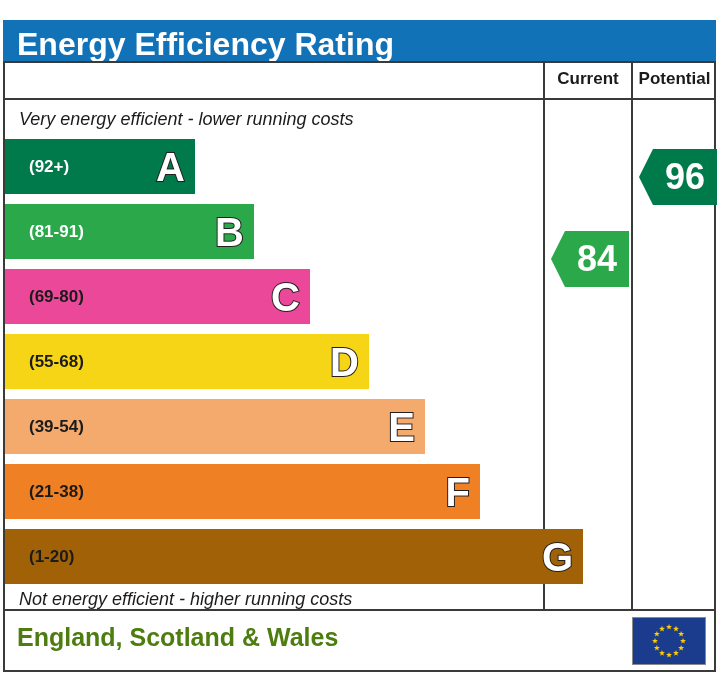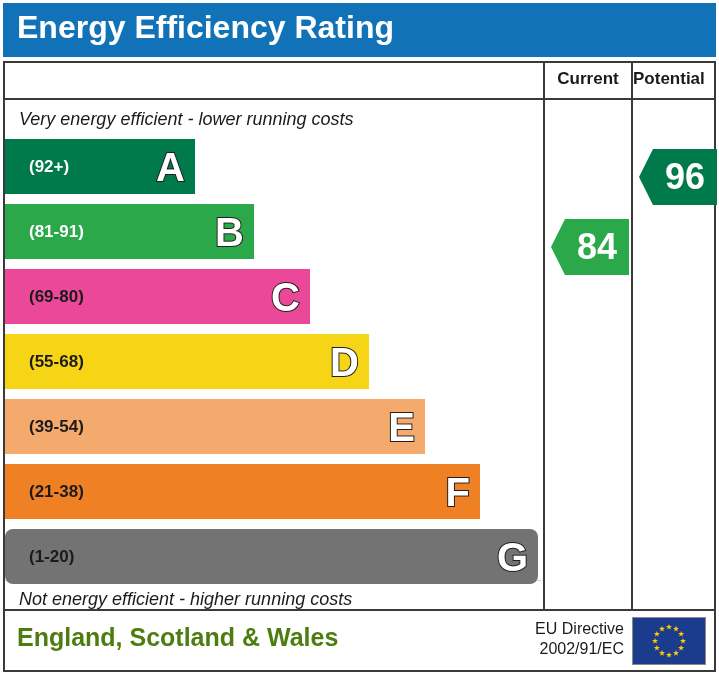--- a/index.html
+++ b/index.html
@@ -17,21 +17,21 @@
     position: relative;
     width: 719px;
     height: 675px;
     box-sizing: border-box;
   }
 
   
   .title-bar {
     position: absolute;
     left: 3px;
-    top: 3px;
+    top: 20px;
     width: 713px;
     height: 54px;
     background: #1272b8;
     box-sizing: border-box;
   }
   .title-text {
     position: absolute;
     left: 14px;
     top: 6px;
     font-size: 32px;
@@ -75,21 +75,21 @@
   .col-head {
     position: absolute;
     top: 6px;
     font-size: 17px;
     font-weight: bold;
     color: #1b1b1b;
     text-align: center;
     white-space: nowrap;
   }
   .col-head-current { left: 540px; width: 86px; }
-  .col-head-potential { left: 628px; width: 69px; }
+  .col-head-potential { left: 628px; width: 83px; }
 
   
   .caption {
     position: absolute;
     left: 14px;
     font-size: 18px;
     font-style: italic;
     color: #1b1b1b;
     white-space: nowrap;
   }
@@ -153,21 +153,21 @@
     font-weight: bold;
     display: flex;
     align-items: center;
     justify-content: center;
     padding-left: 14px;
     box-sizing: border-box;
     clip-path: polygon(14px 0%, 100% 0%, 100% 100%, 14px 100%, 0% 50%);
   }
   .rating-current {
     left: 546px;
-    top: 156px;
+    top: 168px;
     width: 78px;
   }
   .rating-potential {
     left: 634px;
     top: 86px;
     width: 78px;
   }
 
   
   .footer {
@@ -252,42 +252,38 @@
           <span class="bar-letter">D</span>
         </div>
         <div class="bar" style="top: 336px; width: 420px; background: rgb(245, 170, 109);">
           <span class="bar-range dark-text">(39-54)</span>
           <span class="bar-letter">E</span>
         </div>
         <div class="bar" style="top: 401px; width: 475px; background: rgb(239, 128, 35); padding-left: 24px;">
           <span class="bar-range dark-text">(21-38)</span>
           <span class="bar-letter">F</span>
         </div>
-        <div class="bar" style="top: 466px; width: 533px; background: #737373; border-radius: 8px;">
+        <div class="bar" style="top: 466px; width: 578px; background: #a16207;">
           <span class="bar-range dark-text">(1-20)</span>
           <span class="bar-letter">G</span>
         </div>
       </div>
 
     <div class="rating rating-current" id="rating-current" style="background: rgb(43, 168, 74);">
       <span>84</span>
     </div>
 
     <div class="rating rating-potential" id="rating-potential" style="background: rgb(0, 121, 75);">
       <span>96</span>
     </div>
 
   </div>
 
   <div class="footer">
     <div class="footer-region">England, Scotland &amp; Wales</div>
-    <div class="footer-directive">
-      <div>EU Directive</div>
-      <div>2002/91/EC</div>
-    </div>
     <div class="eu-flag">
       <svg width="72" height="46" viewBox="0 0 72 46">
         <g id="eu-stars" fill="#ffcc00">
             <polygon points="36.00,5.90 36.77,7.95 38.95,8.04 37.24,9.40 37.82,11.51 36.00,10.30 34.18,11.51 34.76,9.40 33.05,8.04 35.23,7.95" fill="#ffcc00"></polygon>
             <polygon points="43.00,7.78 43.77,9.82 45.95,9.92 44.24,11.28 44.82,13.38 43.00,12.18 41.18,13.38 41.76,11.28 40.05,9.92 42.23,9.82" fill="#ffcc00"></polygon>
             <polygon points="48.12,12.90 48.89,14.95 51.07,15.04 49.36,16.40 49.95,18.51 48.12,17.30 46.30,18.51 46.89,16.40 45.18,15.04 47.36,14.95" fill="#ffcc00"></polygon>
             <polygon points="50.00,19.90 50.77,21.95 52.95,22.04 51.24,23.40 51.82,25.51 50.00,24.30 48.18,25.51 48.76,23.40 47.05,22.04 49.23,21.95" fill="#ffcc00"></polygon>
             <polygon points="48.12,26.90 48.89,28.95 51.07,29.04 49.36,30.40 49.95,32.51 48.12,31.30 46.30,32.51 46.89,30.40 45.18,29.04 47.36,28.95" fill="#ffcc00"></polygon>
             <polygon points="43.00,32.02 43.77,34.07 45.95,34.17 44.24,35.53 44.82,37.63 43.00,36.43 41.18,37.63 41.76,35.53 40.05,34.17 42.23,34.07" fill="#ffcc00"></polygon>
             <polygon points="36.00,33.90 36.77,35.95 38.95,36.04 37.24,37.40 37.82,39.51 36.00,38.30 34.18,39.51 34.76,37.40 33.05,36.04 35.23,35.95" fill="#ffcc00"></polygon>

